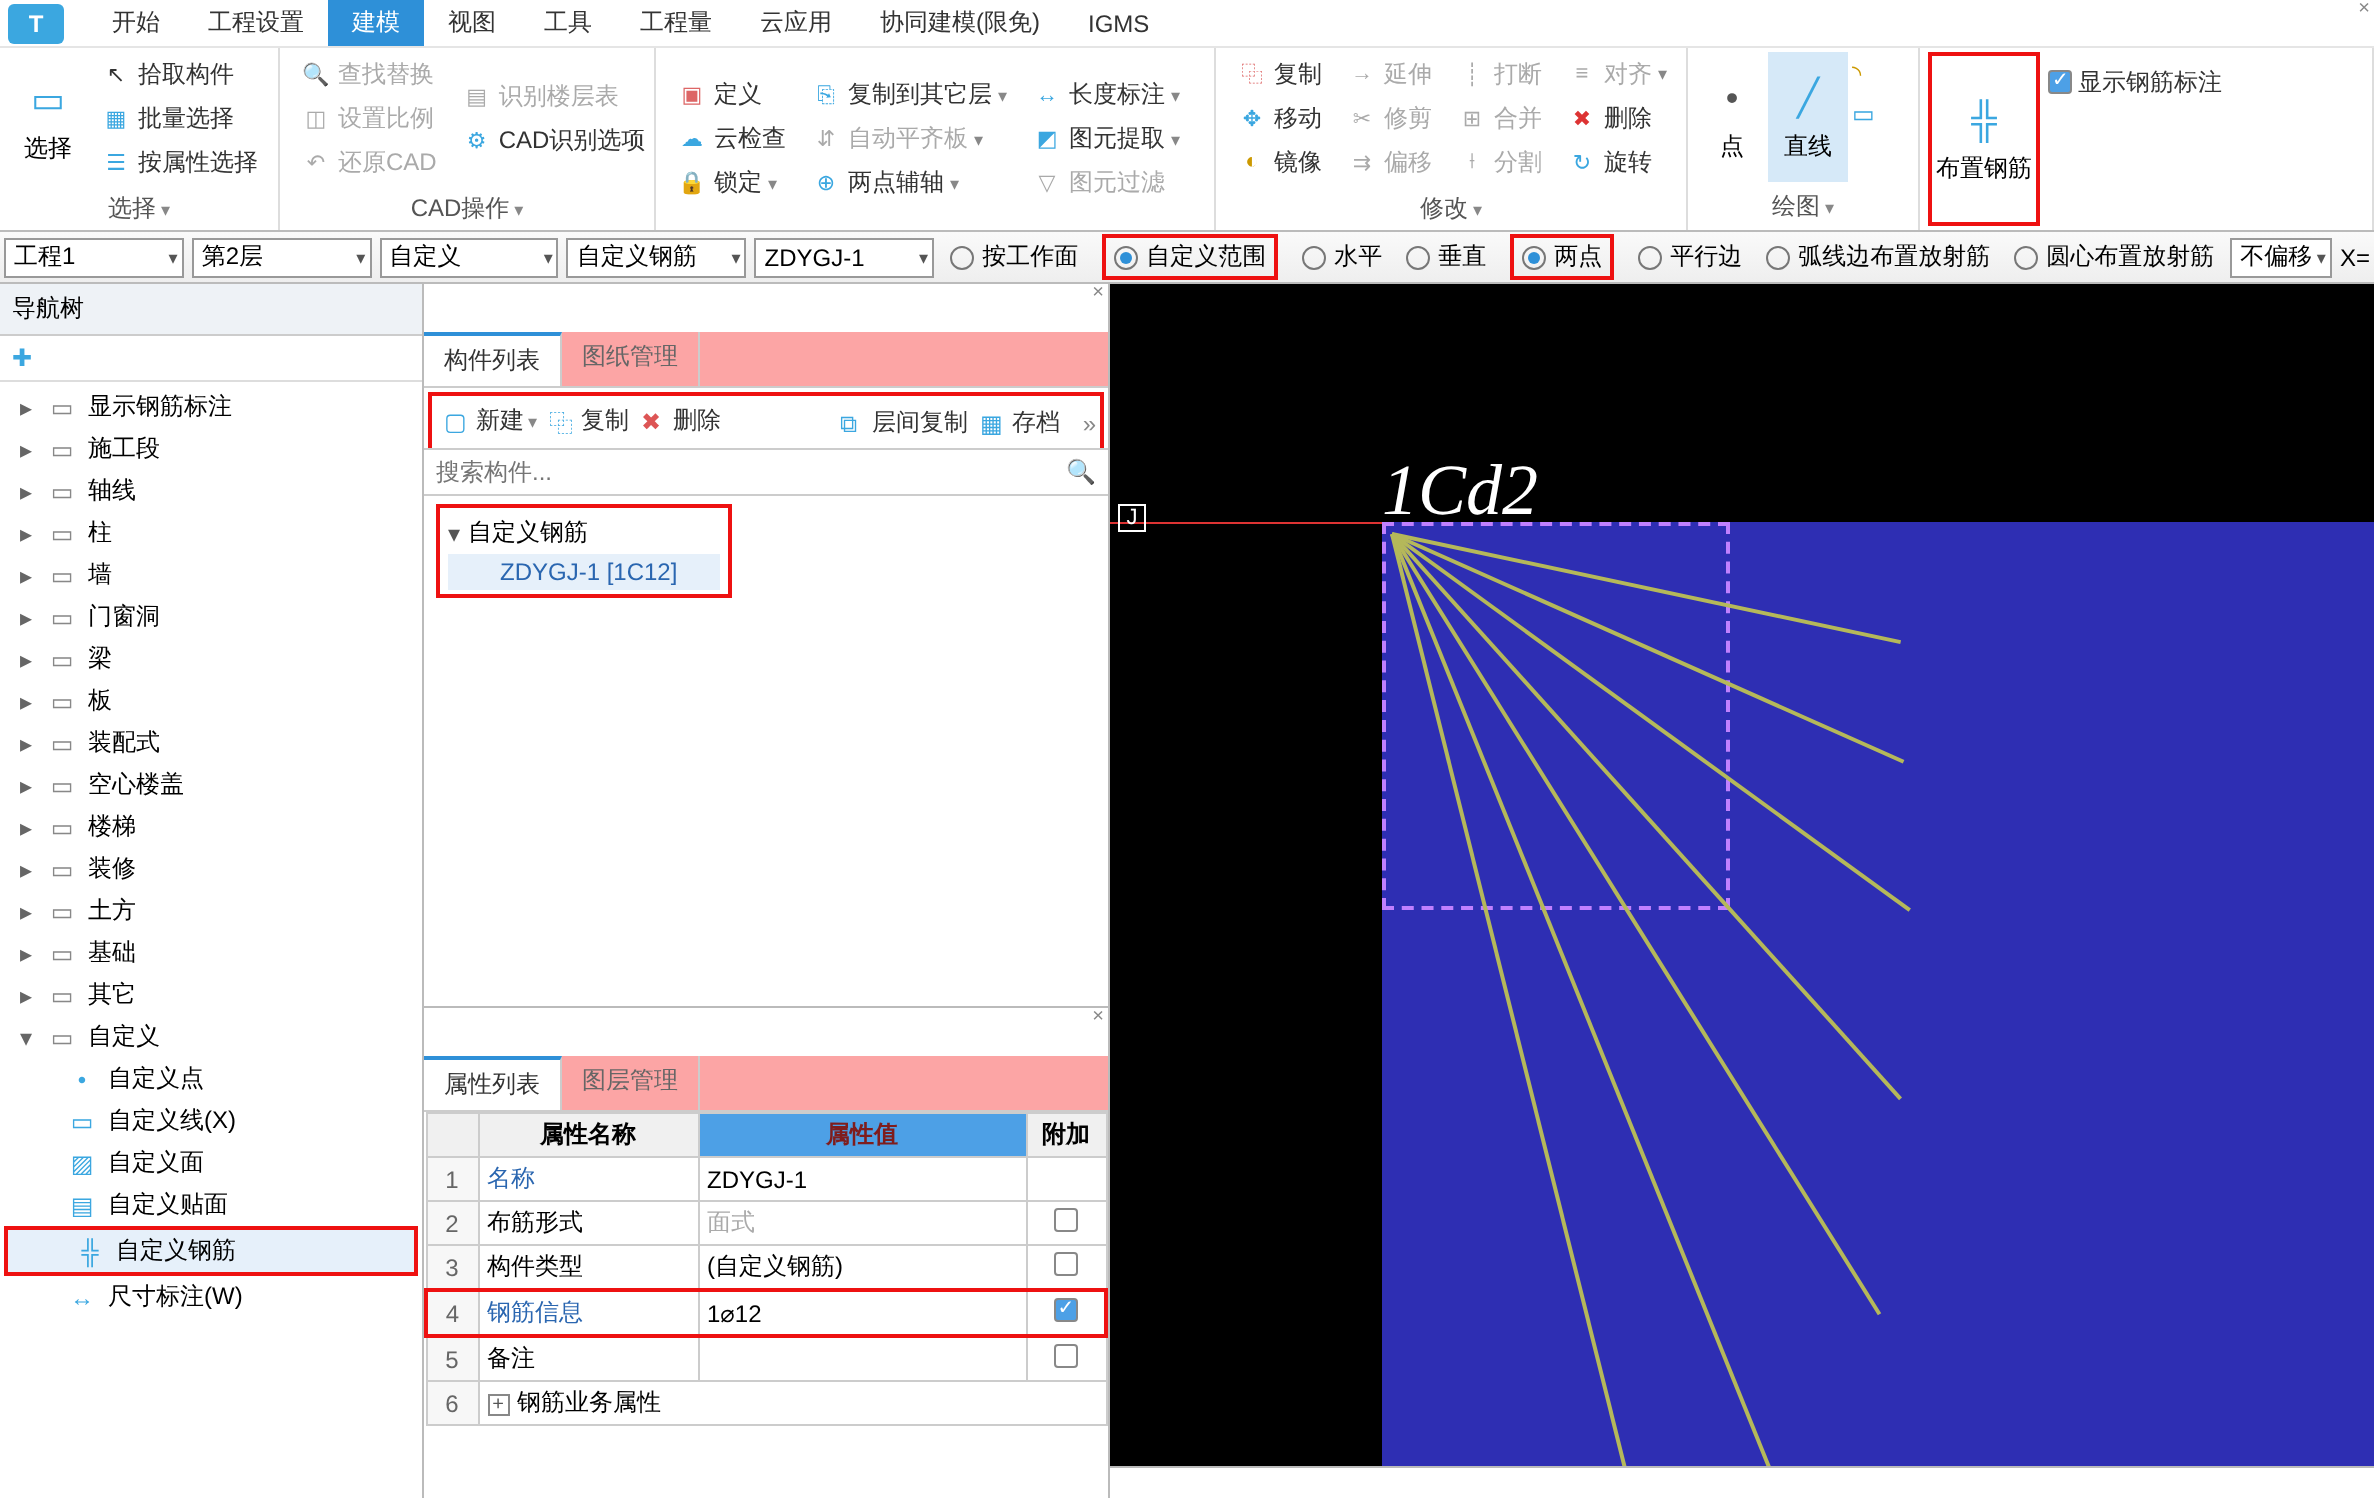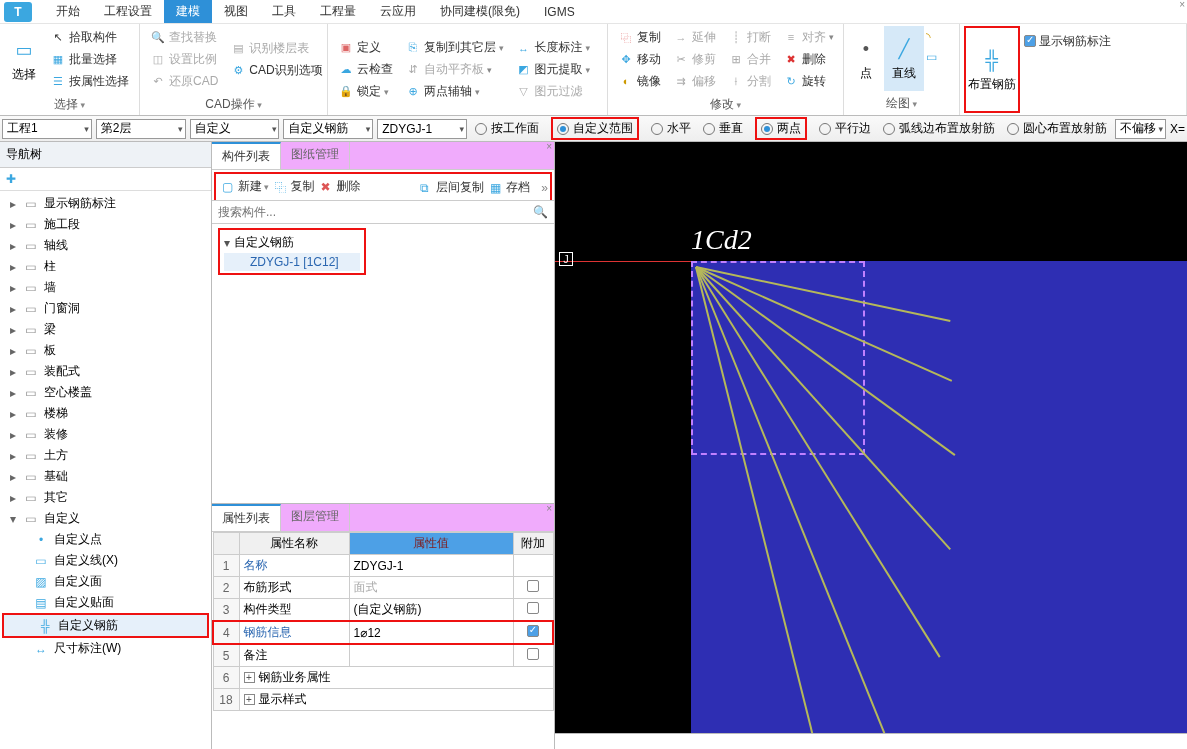--- a/index.html
+++ b/index.html
@@ -43,56 +43,56 @@
 
 .panel-hdr { background:#eef2f6; border-bottom:1px solid #ccc; padding:4px 6px; display:flex; justify-content:space-between; align-items:center;}
 .tree { flex:1; overflow:auto; padding:2px 0;}
 .tree-item { display:flex; align-items:center; gap:4px; padding:2px 4px 2px 8px; white-space:nowrap;}
 .tree-item .tw { color:#666; width:10px; text-align:center;}
 .tree-sub .tree-item { padding-left: 32px; }
 .tree-item .tico { width:18px; height:14px; display:inline-flex; align-items:center; justify-content:center;}
 .tree-item.sub-sel { background:#e6f0fa;}
 
 
-.tabs { display:flex; background:#f0abfc; border-bottom:1px solid #ccc;}
+.tabs { display:flex; background:#fca5a5; border-bottom:1px solid #ccc;margin-top:24px;}
 .tabs .tab { padding:4px 10px; border-right:1px solid #ccc; color:#666;}
 .tabs .tab.active { background:#fff; color:#333; border-top:2px solid #2e90d8;}
 .toolbar { display:flex; gap:6px; padding:4px 6px; border-bottom:1px solid #ccc; align-items:center;}
 .toolbar .tbtn { display:flex; align-items:center; gap:2px; color:#333;}
 .toolbar .tbtn .ico{ width:14px;height:14px; display:inline-block;}
 .search-row{ position:relative;}
 .search-row input{ width:100%; border:none; border-bottom:1px solid #ccc; padding:4px 20px 4px 6px; color:#999;}
 .search-row .sico{ position:absolute; right:6px; top:4px; color:#888;}
 .clist { flex:1; padding:4px 6px;}
 .clist .cl-group{ display:flex; align-items:center; gap:4px; padding:2px 0;}
 .clist .cl-item{ padding:2px 0 2px 26px; background:#e6f0fa; color:#2a66b0;}
 
 
 .prop-panel{ border-top:1px solid #bbb;}
 .prop-table { width:100%; border-collapse:collapse;}
 .prop-table th, .prop-table td { border:1px solid #ccc; padding:2px 4px; height:20px; text-align:left;}
-.prop-table th { background:#f0f0f0; font-weight:normal; text-align:center;}
+.prop-table th { background:#f0f0f0; font-weight:bold; text-align:center;}
 .prop-table th.blue { background:#4da0e6; color:#7f1d1d;}
 .prop-table td.num { width:26px; text-align:center; background:#f7f7f7; color:#666;}
 .prop-table td.name { width:110px;}
 .prop-table td.name.link { color:#2a66b0;margin-left:20px;}
 .prop-table td.val { }
 .prop-table td.val.dim{ color:#aaa;}
 .prop-table td.chk { width:40px; text-align:center;}
 .chkbox{ width:12px;height:12px;border:1px solid #888;display:inline-block;border-radius:2px;}
 .chkbox.on{ background:#4da0e6; position:relative;}
 .chkbox.on::after{content:"✓"; color:#fff; font-size:10px; position:absolute; left:1px; top:-2px;}
 .expander{ display:inline-block; width:11px;height:11px;border:1px solid #888; line-height:9px; text-align:center; font-size:10px; margin-right:4px; color:#555;}
 
 
 .canvas .blue-area{ position:absolute; left:136px; top:119px; right:0; bottom:0; background:#2e2eb3;}
 .canvas .dashbox{ position:absolute; left:136px; top:119px; width:174px; height:194px; border:2px dashed #c080ff;}
 .canvas .redline{ position:absolute; left:0; top:119px; width:136px; height:1px; background:#d33;}
 .canvas .jmark{ position:absolute; left:4px; top:110px; color:#fff; border:1px solid #fff; width:14px; height:14px; line-height:12px; text-align:center; font-size:11px;}
-.canvas .text1{ position:absolute; left:136px; top:82px; color:#fff; font-size:28px; font-style:italic; font-family:serif;}
+.canvas .text1{ position:absolute; left:136px; top:82px; color:#fff; font-size:36px; font-style:italic; font-family:serif;}
 .canvas .fan-line{ position:absolute; background:#b5b85a; height:2px; transform-origin: left center;}
 .bot-scroll{ position:absolute; left:0; bottom:0; right:0; height:16px; background:#fff; border-top:1px solid #bbb;}
 
 .close-x { position:absolute; top:-1px; right:2px; color:#888; font-size:10px;}
 .upper-panel{ position:relative; display:flex; flex-direction:column; flex:1;}
 .small-red{ border:2px solid #e11;}
 </style>
 </head>
 <body>
 
@@ -577,24 +577,20 @@
         <tr>
               <td class="num">5</td>
               <td class="name">备注</td>
               <td class="val"></td>
               <td class="chk"><span class="chkbox"></span></td>
             </tr>
         <tr>
               <td class="num">6</td>
               <td class="name" colspan="3"><span class="expander">+</span><span>钢筋业务属性</span></td>
             </tr>
-        <tr>
-              <td class="num">18</td>
-              <td class="name" colspan="3"><span class="expander">+</span><span>显示样式</span></td>
-            </tr>
       </tbody>
         </table>
     </div>
   </div>
 
   <div class="canvas">
     <div class="redline"></div>
     <div class="jmark">J</div>
     <div class="blue-area"></div>
     <div class="dashbox"></div>

